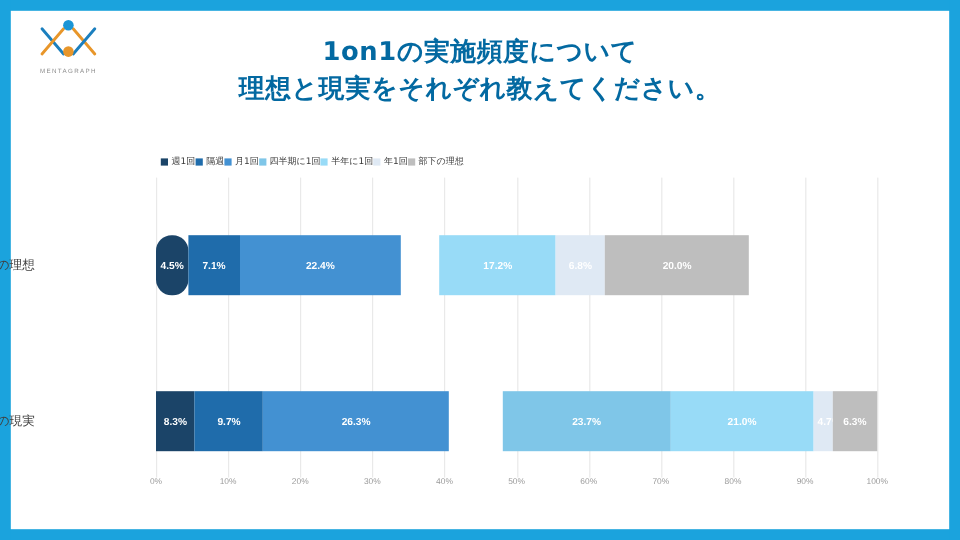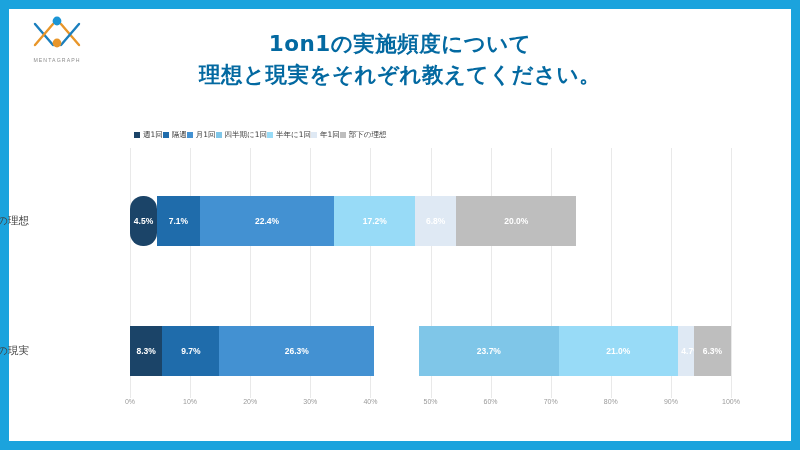--- a/index.html
+++ b/index.html
@@ -166,21 +166,21 @@
         <div class="bar" style="top: 48px;">
           <div class="seg" style="width: 27.045px; background: rgb(27, 68, 104); border-radius: 13px;">
             <span>4.5%</span>
           </div>
           <div class="seg" style="width: 42.671px; background: rgb(31, 108, 171);">
             <span>7.1%</span>
           </div>
           <div class="seg" style="width: 134.624px; background: rgb(67, 145, 210);">
             <span>22.4%</span>
           </div>
-          <div class="seg" style="width: 81px; background: rgb(152, 219, 247);">
+          <div class="seg" style="width: 97px; background: rgb(152, 219, 247); margin-left: 32px;">
             <span>17.2%</span>
           </div>
           <div class="seg" style="width: 40.868px; background: rgb(223, 233, 244);">
             <span style="color: rgb(255, 255, 255);">6.8%</span>
           </div>
           <div class="seg" style="width: 120.2px; background: rgb(190, 190, 190);">
             <span style="color: rgb(255, 255, 255);">20.0%</span>
           </div>
         </div>
         <div class="catlabel" style="top: 196px;">上司の現実</div>

